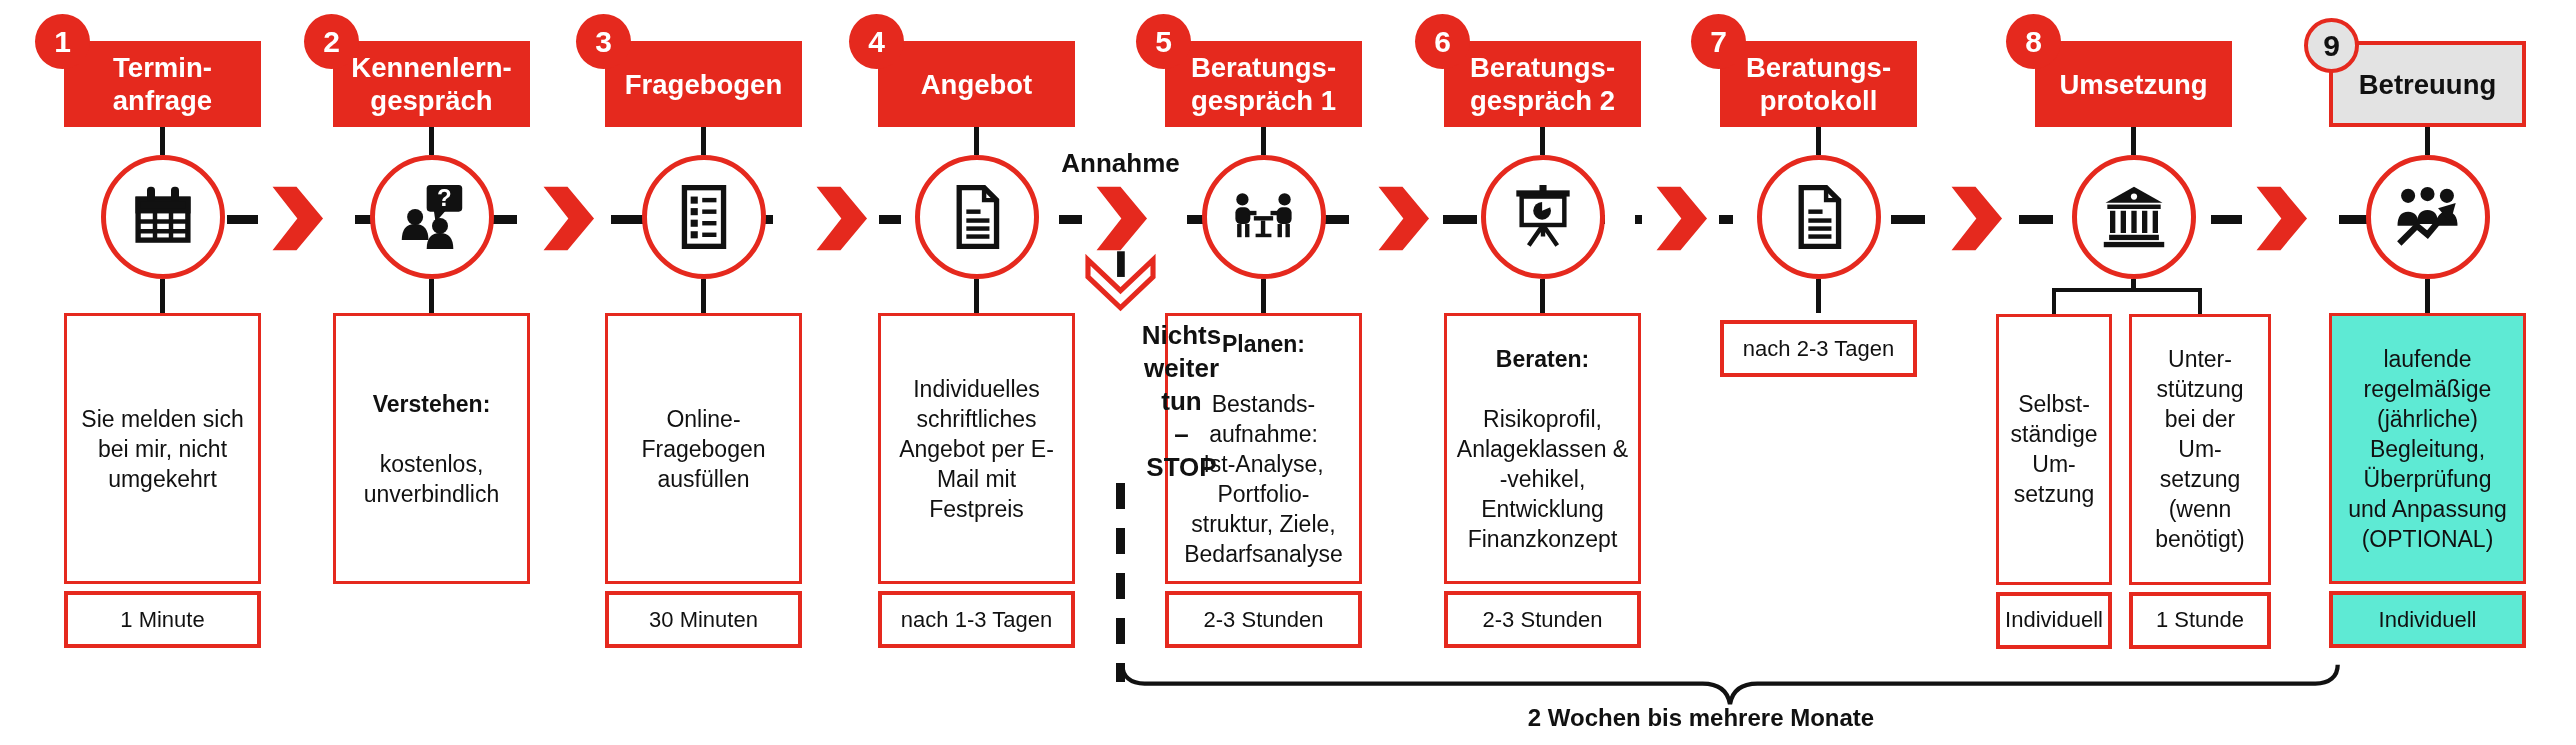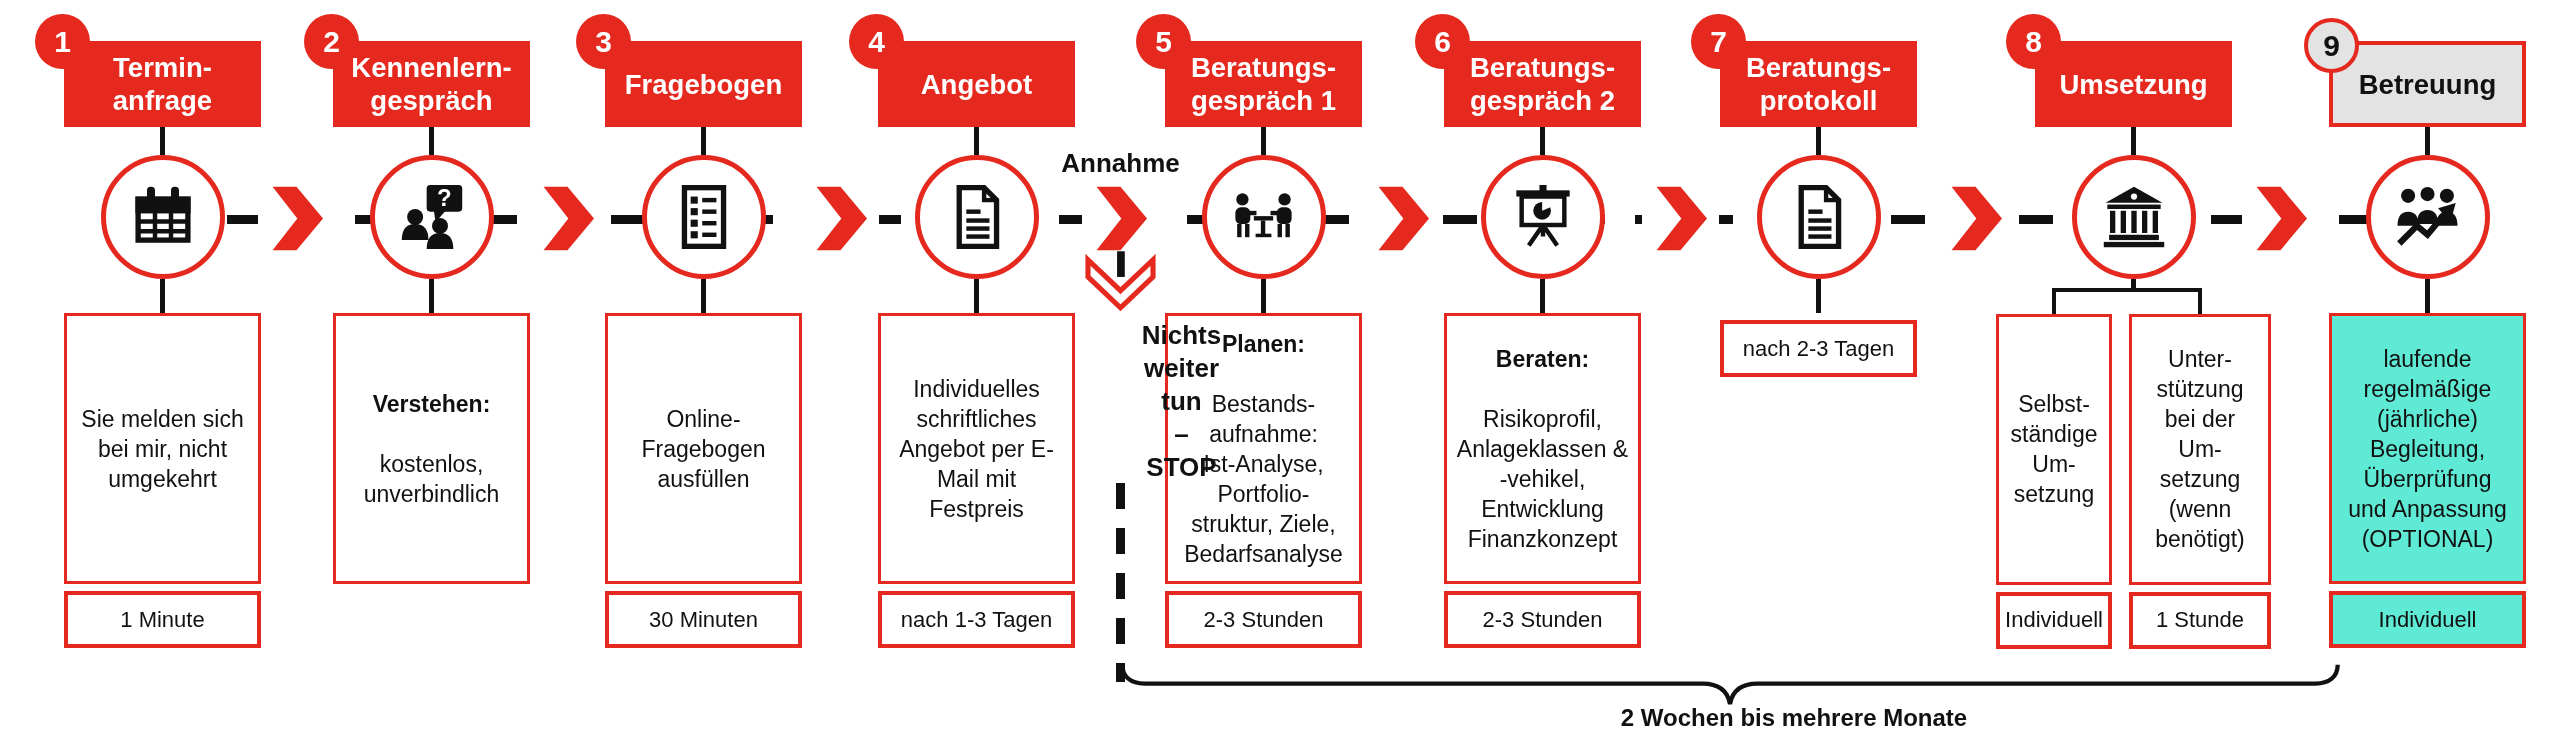--- a/index.html
+++ b/index.html
@@ -54,21 +54,21 @@
   
   .annahme { position:absolute; left:1026px; top:148px; width:189px; text-align:center;
     font-size:26px; font-weight:bold; z-index:2; }
   .vchev { position:absolute; left:1082px; top:251px; width:77px; height:69px; z-index:2; }
   .stoptext { position:absolute; left:1087px; top:319px; width:189px; text-align:center;
     font-size:26px; font-weight:bold; line-height:33px; white-space:pre-line; z-index:2; }
   .vdash { position:absolute; left:1116px; top:483px; width:8.6px; height:199px; z-index:2;
     background:repeating-linear-gradient(180deg,#111 0 26px,transparent 26px 45px); }
   
   .bracewrap { position:absolute; left:1116px; top:663px; width:1228px; height:48px; }
-  .bracelabel { position:absolute; left:1180px; top:704px; width:1228px; text-align:center;
+  .bracelabel { position:absolute; left:1087px; top:704px; width:1228px; text-align:center;
     font-size:24px; font-weight:bold; }
   svg text { font-family:"Liberation Sans","DejaVu Sans",sans-serif; }
 </style>
 </head>
 <body>
 
 <div id="stage">
 
   <div class="hline"></div>
 

